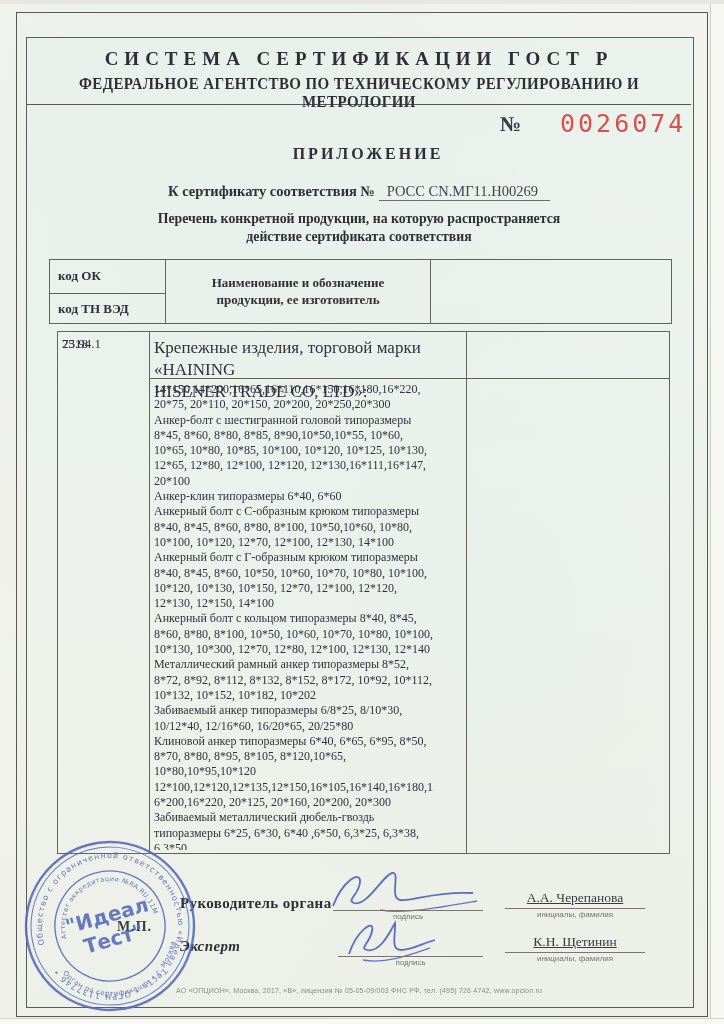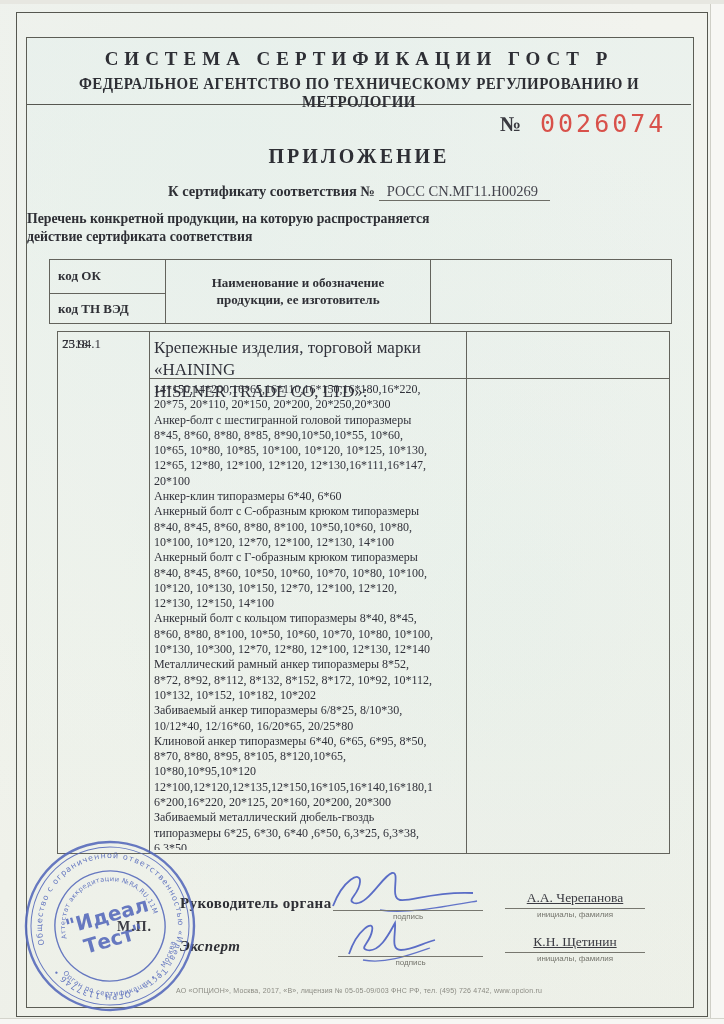--- a/index.html
+++ b/index.html
@@ -15,28 +15,28 @@
   .frame-outer{left:16px;top:8px;width:690px;height:1003px;border:1.6px solid #565750;}
   .frame-inner{left:26px;top:33px;width:666px;height:969px;border:1px solid #5c5d55;
         background:linear-gradient(180deg,rgba(229,240,236,.55),rgba(234,242,237,.35) 45%,rgba(236,240,230,.3));}
   .rule-top{left:27px;top:100px;width:664px;height:0;border-top:1.2px solid #565750;}
 
   .t-system{left:27px;top:44px;width:664px;text-align:center;font-size:19px;font-weight:bold;
         letter-spacing:6px;color:#2e2f35;}
   .t-agency{left:27px;top:72px;width:664px;text-align:center;font-size:15px;font-weight:bold;
         letter-spacing:.4px;color:#2e2f35;transform:scaleY(1.08);}
   .t-no-label{left:500px;top:108px;font-size:21px;font-weight:bold;color:#3a3a40;}
-  .t-no-value{left:540px;top:105px;font-size:25px;letter-spacing:3px;color:#d8514a;
+  .t-no-value{left:560px;top:105px;font-size:25px;letter-spacing:3px;color:#d8514a;
         font-family:"DejaVu Sans Mono",monospace;}
-  .t-appendix{left:27px;top:141px;width:664px;text-align:center;font-size:20px;font-weight:bold;
+  .t-appendix{left:36px;top:141px;width:664px;text-align:center;font-size:16px;font-weight:bold;
         letter-spacing:3px;color:#2e2f35;}
   .cert-line{left:27px;top:179px;width:664px;text-align:center;font-size:14.5px;color:#2e2f35;}
   .cert-line .lbl{font-weight:bold;}
   .cert-line .num{font-weight:normal;color:#43434c;border-bottom:1px solid #6d6d66;padding:0 12px 1px 8px;}
-  .t-scope{left:27px;top:206px;width:664px;text-align:left;font-size:13.8px;font-weight:bold;
+  .t-scope{left:27px;top:206px;width:664px;text-align:center;font-size:13.8px;font-weight:bold;
         color:#2e2f35;line-height:18px;white-space:pre-line;}
 
   
   .htable{left:49px;top:255px;width:621px;height:63px;border:1.1px solid #63635c;}
   .htable .v1{left:115px;top:0;width:0;height:63px;border-left:1.1px solid #63635c;}
   .htable .v2{left:380px;top:0;width:0;height:63px;border-left:1.1px solid #63635c;}
   .htable .h1{left:0;top:33px;width:115px;height:0;border-top:1.1px solid #63635c;}
   .hcell{font-size:13px;font-weight:bold;color:#2f3036;}
   .c-ok{left:8px;top:8px;}
   .c-tnved{left:8px;top:41px;}

